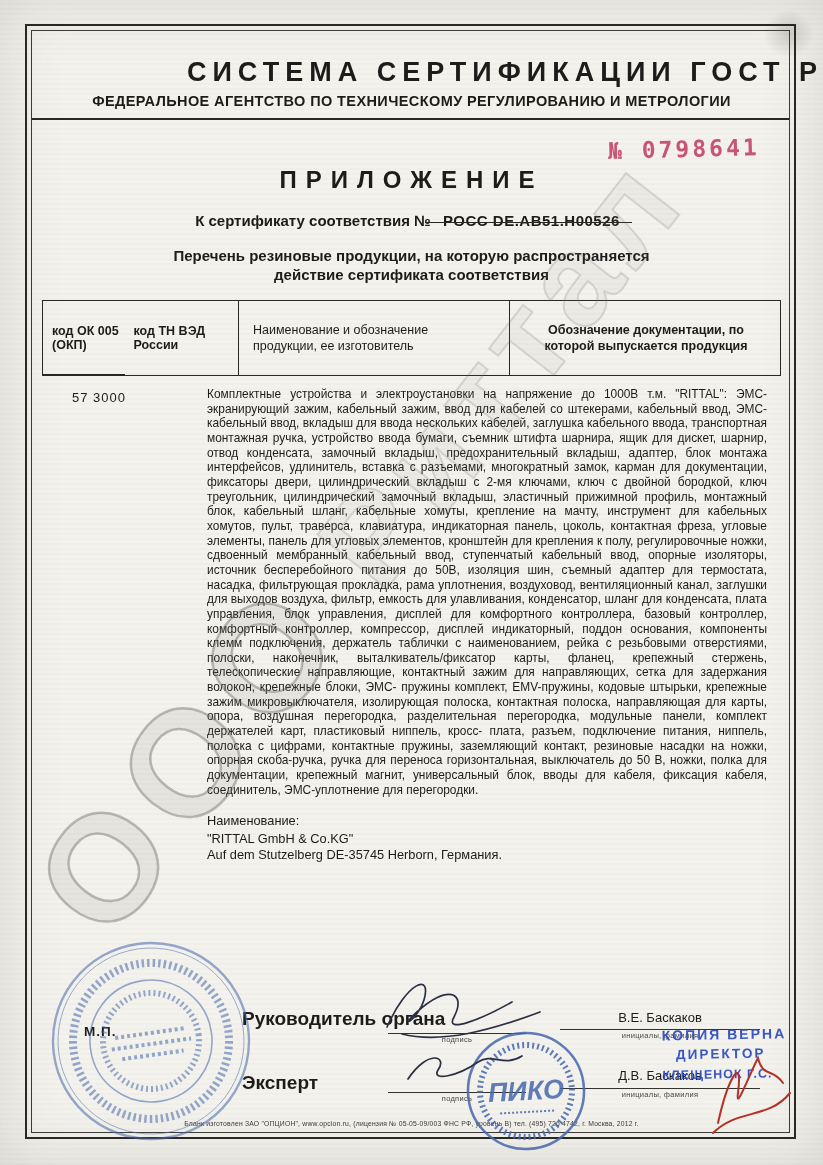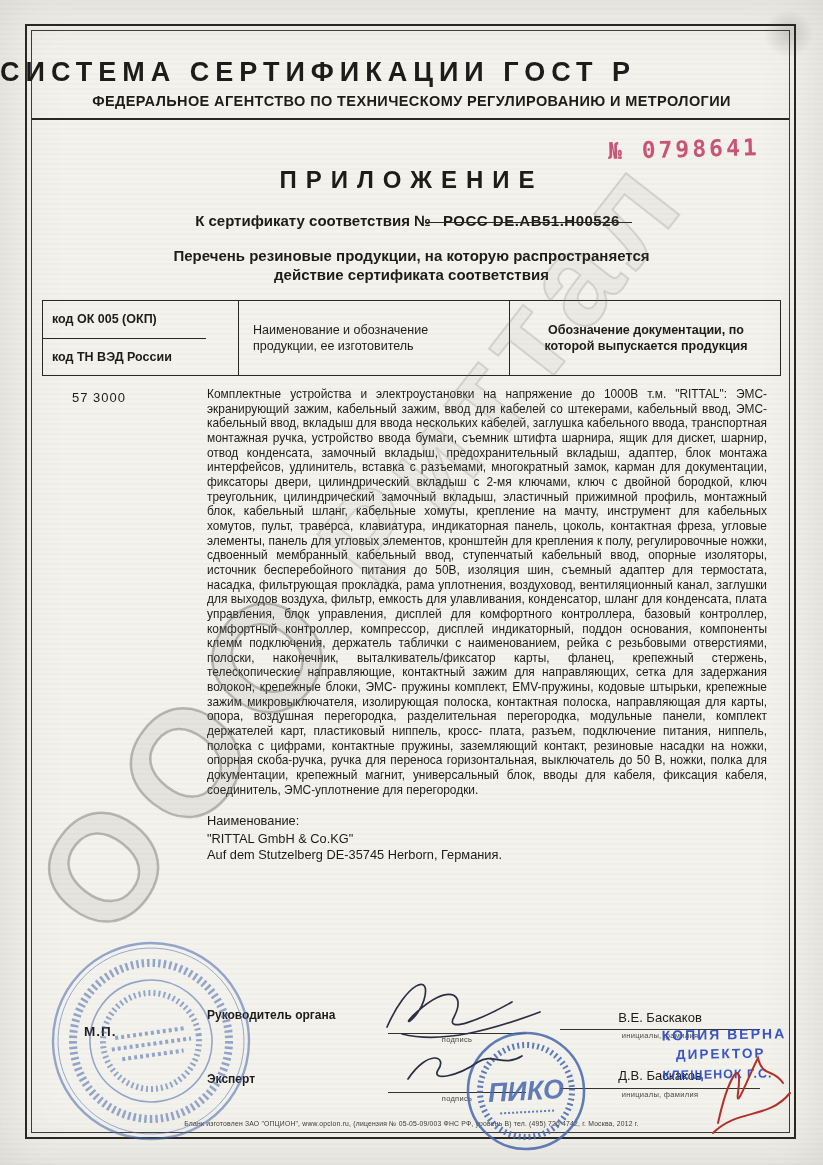--- a/index.html
+++ b/index.html
@@ -21,21 +21,21 @@
   .frame-outer { position:absolute; left:25px; top:24px; right:27px; bottom:26px; border:2.5px solid #2a2823; }
   .frame-inner { position:absolute; left:31px; top:30px; right:33px; bottom:32px; border:1px solid #3d3b35; }
 
   .watermark {
     position:absolute; left:0px; top:860px; transform:rotate(-52deg); transform-origin:0 0;
     white-space:nowrap; font-weight:bold; pointer-events:none; z-index:3;
   }
   .wm-strong { font-size:150px; letter-spacing:16px; color:rgba(110,108,102,.10); -webkit-text-stroke:2.5px rgba(100,98,92,.40); }
   .wm-light  { font-size:128px; letter-spacing:10px; color:rgba(120,118,112,.06); -webkit-text-stroke:2px rgba(115,112,106,.22); }
 
-  .sys-title { position:absolute; top:57px; left:0; width:100%; text-align:left;
+  .sys-title { position:absolute; top:57px; left:0; width:100%; text-align:right;
     font-size:27px; font-weight:bold; letter-spacing:6px; }
   .agency { position:absolute; top:93px; left:0; width:100%; text-align:center;
     font-size:14.5px; font-weight:bold; letter-spacing:.4px; }
   .header-rule { position:absolute; top:118px; left:32px; right:34px; border-top:2.5px solid #2a2823; }
 
   .blank-number { position:absolute; top:136px; left:608px; font-size:23px; letter-spacing:3px;
     color:var(--number_red,#c13a60); font-weight:bold; transform:rotate(-1.5deg);
     font-family:"DejaVu Sans Mono", monospace; opacity:.85; z-index:4; }
 
   .doc-title { position:absolute; top:166px; left:0; width:100%; text-align:center;
@@ -46,38 +46,38 @@
   .cert-num { position:relative; padding:0 8px; letter-spacing:.5px; }
   .cert-num::after { content:""; position:absolute; left:-10px; right:-4px; top:56%;
     border-top:1.3px solid #2a2823; }
 
   .scope { position:absolute; top:246px; left:0; width:100%; text-align:center;
     font-size:15px; font-weight:bold; line-height:19px; }
 
   .tbl { position:absolute; left:42px; top:300px; width:739px; height:76px;
     display:grid; grid-template-columns:163px 303px 273px; border:1.6px solid #2a2823; z-index:2; }
   .tbl > div + div { border-left:1.6px solid #2a2823; }
-  .c1 { display:flex; flex-direction:column; }
+  .c1 { display:flex; flex-direction:row; }
   .c1 > div { flex:1; display:flex; align-items:center; padding-left:9px;
     font-weight:bold; font-size:12.5px; }
   .c1 > div:first-child { border-bottom:1.4px solid #2a2823; }
   .c2 { display:flex; align-items:center; padding:0 14px; font-weight:normal; font-size:12.5px; line-height:16px;margin-left:32px; }
   .c3 { display:flex; align-items:center; justify-content:center; text-align:center;
     padding:0 26px; font-weight:bold; font-size:12.5px; line-height:16px; }
 
   .code-cell { position:absolute; left:72px; top:390px; font-size:13px; letter-spacing:1px; z-index:2; }
 
   .doc-body { position:absolute; left:207px; top:387px; width:560px; z-index:2; }
   .product-text { font-size:11.9px; line-height:14.65px; text-align:justify; }
   .manufacturer { margin-top:16px; font-size:12.8px; line-height:16px; }
   .manufacturer .mf-name { margin-top:2px; }
 
   .mp { position:absolute; left:84px; top:1024px; font-size:13.5px; font-weight:bold; letter-spacing:1px; z-index:5; }
 
-  .sig-label { position:absolute; left:207px; font-weight:bold; font-size:12px; z-index:4; }
+  .sig-label { position:absolute; left:207px; font-weight:bold; font-size:19px; z-index:4;padding-left:35px; }
   .lab1 { top:1008px; } .lab2 { top:1072px; }
   .rule-cap { position:absolute; border-top:1.1px solid #35332e; text-align:center; z-index:4; }
   .rule-cap .cap { display:block; font-size:7.5px; color:#4a4840; padding-top:1px; letter-spacing:.3px; }
   .sline1 { left:388px; top:1033px; width:138px; }
   .sline2 { left:388px; top:1092px; width:138px; }
   .nline1 { left:560px; top:1029px; width:200px; }
   .nline2 { left:560px; top:1088px; width:200px; }
   .sig-name { position:absolute; width:200px; left:560px; text-align:center; font-size:13px; z-index:4; }
   .nm1 { top:1010px; } .nm2 { top:1068px; }
 

